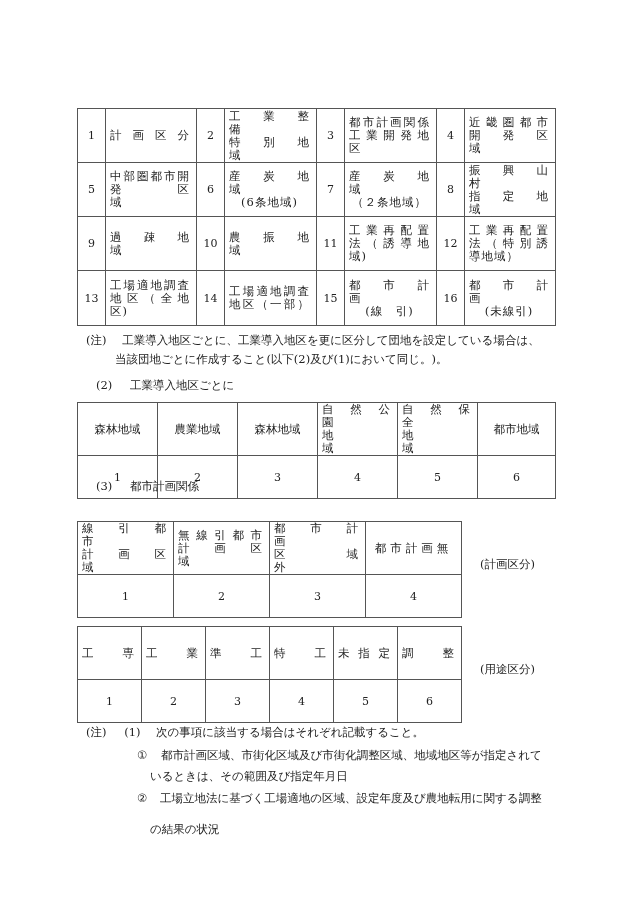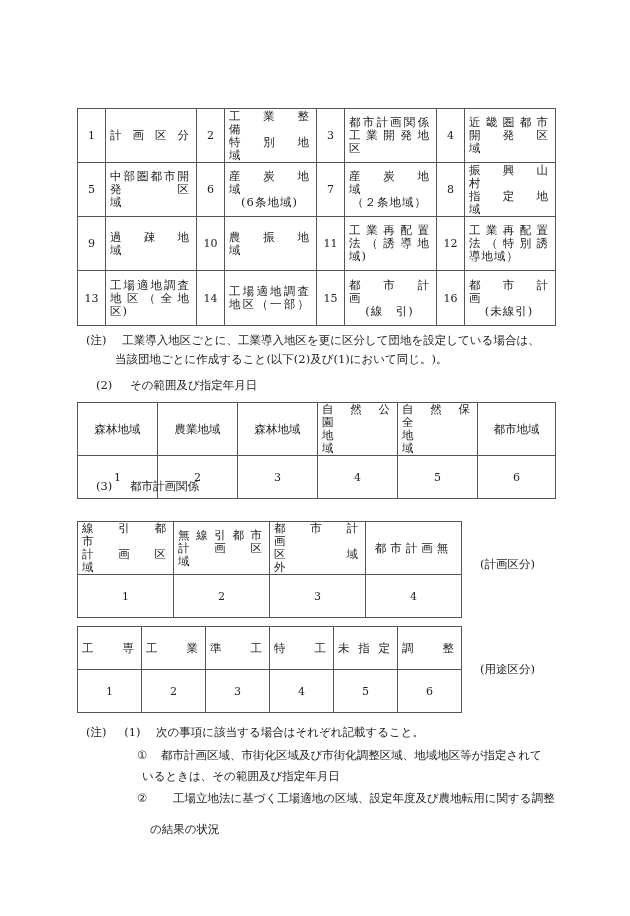--- a/index.html
+++ b/index.html
@@ -127,21 +127,21 @@
 </table>
 
 <div class="abs note" style="left:86px; top:331px;">
   <span>(注)</span>
   <span style="margin-left:12px;margin-top:24px;">工業導入地区ごとに、工業導入地区を更に区分して団地を設定している場合は、</span>
 </div>
 <div class="abs note" style="left:115px; top:350px;">当該団地ごとに作成すること(以下(2)及び(1)において同じ。)。</div>
 
 <div class="abs note" style="left:96px; top:376px;">
   <span>(2)</span>
-  <span style="margin-left:14px;">その範囲及び指定年月日</span>
+  <span style="margin-left:14px;">工業導入地区ごとに</span>
 </div>
 
 <table style="left:77px; top:402px; width:478px; height:86px;">
   <colgroup>
     <col style="width:80px">
       <col style="width:80px">
       <col style="width:80px">
     <col style="width:80px">
       <col style="width:80px">
       <col style="width:78px">
@@ -213,21 +213,21 @@
 <table style="left:77px; top:626px; width:384px; height:86px;">
   <colgroup>
     <col style="width:64px">
       <col style="width:64px">
       <col style="width:64px">
     <col style="width:64px">
       <col style="width:64px">
       <col style="width:64px">
   </colgroup>
   <tbody>
-    <tr style="height:43px;">
+    <tr style="height:53px;">
       <td class="lbl">
           <span class="ln">工　　専</span>
         </td>
       <td class="lbl">
           <span class="ln">工　　業</span>
         </td>
       <td class="lbl">
           <span class="ln">準　　工</span>
         </td>
       <td class="lbl">
@@ -254,18 +254,18 @@
 
 <div class="abs note" style="left:86px; top:723px;">
   <span>(注)</span>
   <span style="margin-left:14px;">(1)</span>
   <span style="margin-left:12px;">次の事項に該当する場合はそれぞれ記載すること。</span>
 </div>
 <div class="abs note" style="left:137px; top:746px;">
   <span>①</span>
   <span style="margin-left:10px;margin-top:20px;">都市計画区域、市街化区域及び市街化調整区域、地域地区等が指定されて</span>
 </div>
-<div class="abs note" style="left:142px; top:767px;">いるときは、その範囲及び指定年月日</div>
+<div class="abs note" style="left:150px; top:767px;">いるときは、その範囲及び指定年月日</div>
 <div class="abs note" style="left:137px; top:789px;">
   <span>②</span>
-  <span style="margin-left:22px;">工場立地法に基づく工場適地の区域、設定年度及び農地転用に関する調整</span>
+  <span style="margin-left:9px;">工場立地法に基づく工場適地の区域、設定年度及び農地転用に関する調整</span>
 </div>
 <div class="abs note" style="left:150px; top:820px;">の結果の状況</div>
 
 </body></html>

